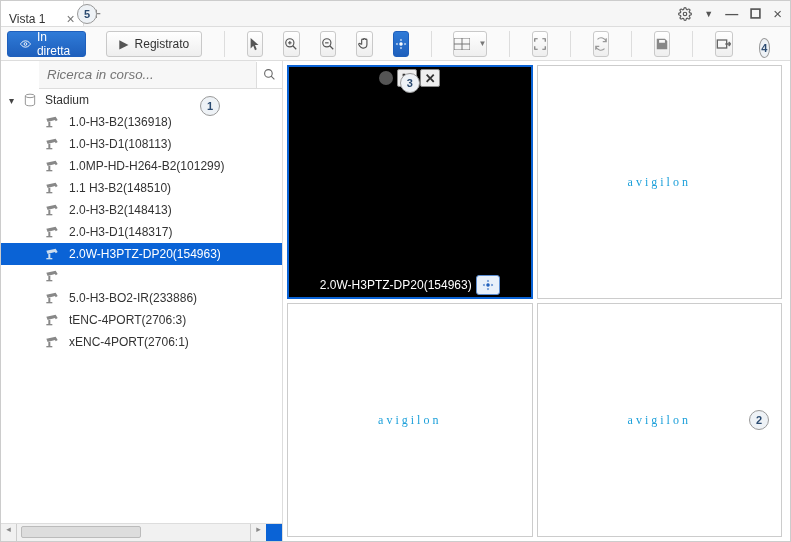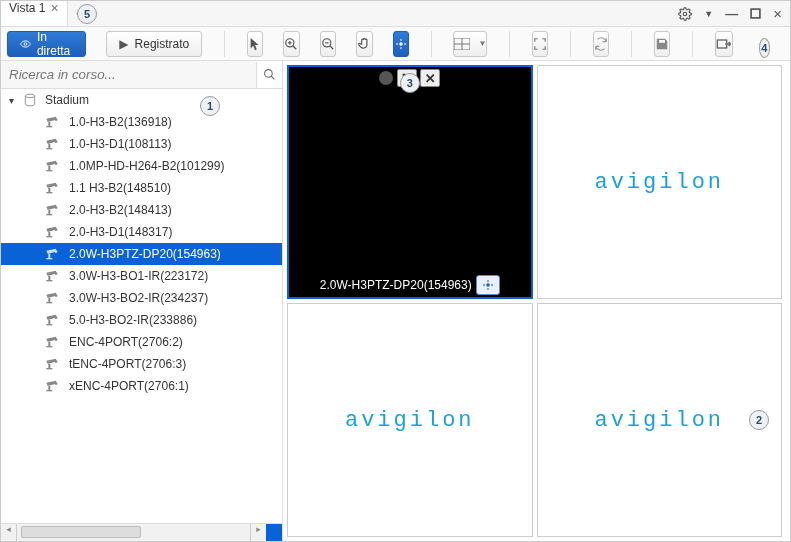--- a/index.html
+++ b/index.html
@@ -3,51 +3,51 @@
 <meta charset="utf-8">
 <style>
 * { box-sizing: border-box; margin: 0; padding: 0; }
 body {
   width: 791px; height: 542px; overflow: hidden;
   font-family: "Segoe UI", Arial, sans-serif; font-size: 12px;
   background: #f0f0f0; border: 1px solid #ccc;
   display: flex; flex-direction: column; color: #333;
 }
 .tabbar { display: flex; align-items: center; height: 26px; background: #f6f6f6; border-bottom: 1px solid #ddd; position: relative; }
-.tab { display: flex; align-items: flex-start; height: 100%; padding: 0 8px; background: #fff; border-right: 1px solid #ddd; gap: 5px; }
+.tab { display: flex; align-items: flex-end; height: 100%; padding: 0 8px; background: #fff; border-right: 1px solid #ddd; gap: 21px; }
 .tab .close { color: #777; font-size: 14px; line-height: 1; }
 .tab-add { padding: 0 8px; color: #888; font-size: 16px; line-height: 1; }
 .win-controls { margin-left: auto; display: flex; align-items: center; gap: 12px; padding-right: 8px; color: #555; }
 .win-controls span { font-size: 13px; }
 .toolbar { display: flex; align-items: center; height: 34px; padding: 4px 6px; gap: 20px; background: #fafafa; border-bottom: 1px solid #ddd; }
 .btn { display: flex; align-items: center; justify-content: center; height: 26px; padding: 0 12px; border: 1px solid #c9c9c9; border-radius: 3px; background: linear-gradient(#fff,#eee); gap: 6px; cursor: pointer; }
 .btn.primary { background: linear-gradient(#2f7bd8,#1e5fbc); border-color: #1e5fbc; color: #fff; }
 .btn.icon { padding: 0; width: 30px; }
 .btn.icon.wide { width: 40px; }
 .btn.primary-icon { background: linear-gradient(#2f7bd8,#1e5fbc); border-color: #1e5fbc; color: #fff; }
 .sep { width: 1px; height: 26px; background: #ddd; margin: 0 2px; }
 .spacer { flex: 1; }
 .body { display: flex; flex: 1; min-height: 0; }
 .sidebar { width: 282px; display: flex; flex-direction: column; border-right: 1px solid #ddd; background: #fff; }
-.search { display: flex; align-items: center; border-bottom: 1px solid #ddd; }
+.search { display: flex; align-items: center; border-bottom: 1px solid #ddd; margin-left: 38px; }
 .search input { flex: 1; border: 0; padding: 6px 8px; font-style: italic; color: #666; outline: none; background: #f7f7f7;}
 .search .sbtn { width: 26px; height: 26px; display: flex; align-items: center; justify-content: center; border-left: 1px solid #ddd; color: #666; }
 .tree { flex: 1; overflow: auto; }
 .tree-row { display: flex; align-items: center; height: 22px; padding-left: 8px; gap: 4px; cursor: default; position: relative;}
 .tree-row.site { font-weight: 400; }
 .tree-row.camera { padding-left: 44px; }
 .tree-row.camera.selected { background: #0a63d6; color: #fff; }
 .tree-row .twisty { width: 10px; font-size: 10px; color: #444; }
 .cam-icon { width: 16px; height: 12px; display: inline-block; margin-right: 4px; }
 .site-icon { width: 14px; height: 14px; display: inline-block; margin-right: 4px; }
 .hscroll { height: 18px; border-top: 1px solid #ddd; background: #f1f1f1; }
 .viewgrid { flex: 1; display: grid; grid-template-columns: 1fr 1fr; grid-template-rows: 1fr 1fr; gap: 4px; padding: 4px 8px 4px 4px; background: #fff; }
 .pane { border: 1px solid #ccc; background: #fff; display: flex; align-items: center; justify-content: center; position: relative; }
 .pane.active { border: 2px solid #0a63d6; }
-.pane-logo { color: #1da0da; font-weight: 300; font-size: 22px; letter-spacing: 3px; font-family: Liberation Mono, monospace; }
+.pane-logo { color: #1da0da; font-weight: 300; font-size: 12px; letter-spacing: 3px; font-family: Liberation Serif, serif; }
 .video-pane { background: #000; display: flex; flex-direction: column; }
 .vp-top { display: flex; align-items: center; height: 22px; background: #000; padding: 0 4px; gap: 4px; }
 .vp-top .dot { width: 14px; height: 14px; border-radius: 50%; background: #555; }
 .vp-top .right { margin-left: auto; display: flex; gap: 3px; }
 .vp-top .mini { width: 20px; height: 18px; border: 1px solid #888; background: #eee; display: flex; align-items: center; justify-content: center; font-size: 12px; color:#333; border-radius:2px;}
 .vp-mid { flex: 1; background: linear-gradient(#9bb7cf 0%, #9bb7cf 30%, #5e8a5e 30%, #3f6d40 100%); position: relative; overflow: hidden; }
 .vp-mid .trees { position:absolute; top:10px; left:60px; right:0; height:44px; background:linear-gradient(#2d5a2d,#3e7a3e);}
 .vp-bot { display: flex; align-items: center; height: 24px; background: #000; color: #fff; padding: 0 4px; gap: 4px; font-size: 12px;}
 .vp-bot .ptz { margin-left: auto; width: 24px; height: 20px; border-radius: 3px; background: #e8f0fa; border: 1px solid #5a8cd0; display:flex; align-items:center; justify-content:center;}
 .callout { position: absolute; width: 20px; height: 20px; border-radius: 50%; background: #eef2f6; border: 1px solid #999; display: flex; align-items: center; justify-content: center; font-size: 11px; font-weight: bold; color: #2a4a70; z-index: 5;}
@@ -258,51 +258,30 @@
             <span>2.0W-H3PTZ-DP20(154963)</span>
           </div>
           <div class="tree-row camera">
             <span class="cam-icon">
               <svg width="16" height="12" viewBox="0 0 24 18">
                 <path d="M2 4 L16 1 L19 6 L16 8 L15 6 L4 9 Z" fill="#888"></path>
                 <rect x="5" y="9" width="3" height="6" fill="#888"></rect>
                 <rect x="2" y="15" width="9" height="2" fill="#888"></rect>
               </svg>
             </span>
-            <span>3.0W-H3-BO1-IR(223172)</span>
-          </div>
-          <div class="tree-row camera">
-            <span class="cam-icon">
-              <svg width="16" height="12" viewBox="0 0 24 18">
-                <path d="M2 4 L16 1 L19 6 L16 8 L15 6 L4 9 Z" fill="#888"></path>
-                <rect x="5" y="9" width="3" height="6" fill="#888"></rect>
-                <rect x="2" y="15" width="9" height="2" fill="#888"></rect>
-              </svg>
-            </span>
-            <span>3.0W-H3-BO2-IR(234237)</span>
           </div>
           <div class="tree-row camera">
             <span class="cam-icon">
               <svg width="16" height="12" viewBox="0 0 24 18">
                 <path d="M2 4 L16 1 L19 6 L16 8 L15 6 L4 9 Z" fill="#888"></path>
                 <rect x="5" y="9" width="3" height="6" fill="#888"></rect>
                 <rect x="2" y="15" width="9" height="2" fill="#888"></rect>
               </svg>
             </span>
             <span>5.0-H3-BO2-IR(233886)</span>
-          </div>
-          <div class="tree-row camera">
-            <span class="cam-icon">
-              <svg width="16" height="12" viewBox="0 0 24 18">
-                <path d="M2 4 L16 1 L19 6 L16 8 L15 6 L4 9 Z" fill="#888"></path>
-                <rect x="5" y="9" width="3" height="6" fill="#888"></rect>
-                <rect x="2" y="15" width="9" height="2" fill="#888"></rect>
-              </svg>
-            </span>
-            <span>ENC-4PORT(2706:2)</span>
           </div>
           <div class="tree-row camera">
             <span class="cam-icon">
               <svg width="16" height="12" viewBox="0 0 24 18">
                 <path d="M2 4 L16 1 L19 6 L16 8 L15 6 L4 9 Z" fill="#888"></path>
                 <rect x="5" y="9" width="3" height="6" fill="#888"></rect>
                 <rect x="2" y="15" width="9" height="2" fill="#888"></rect>
               </svg>
             </span>
             <span>tENC-4PORT(2706:3)</span>

